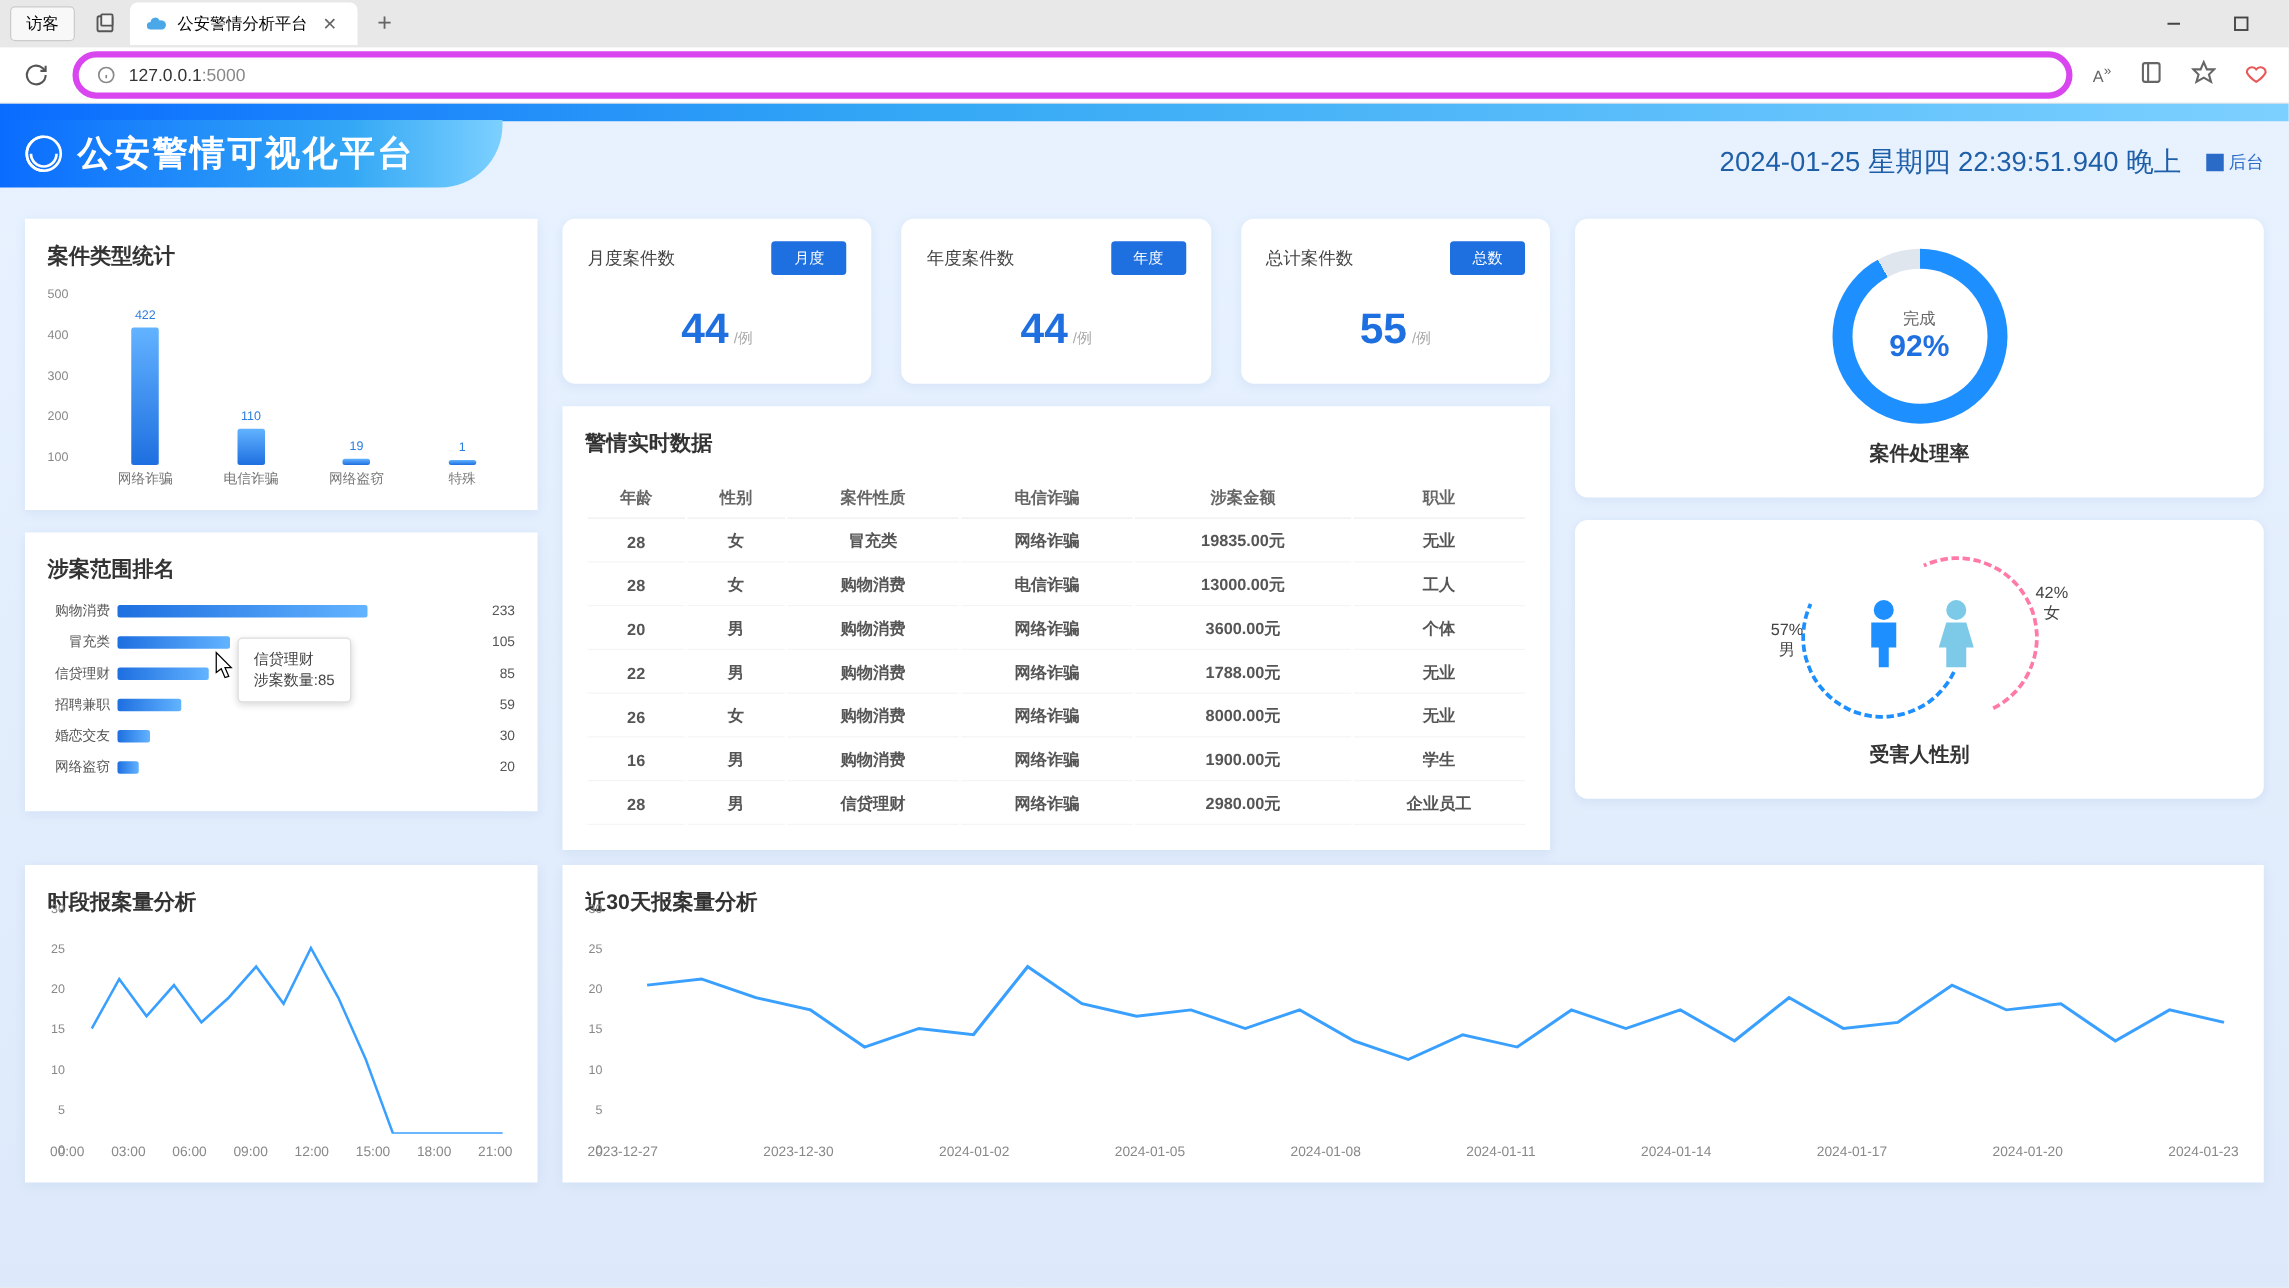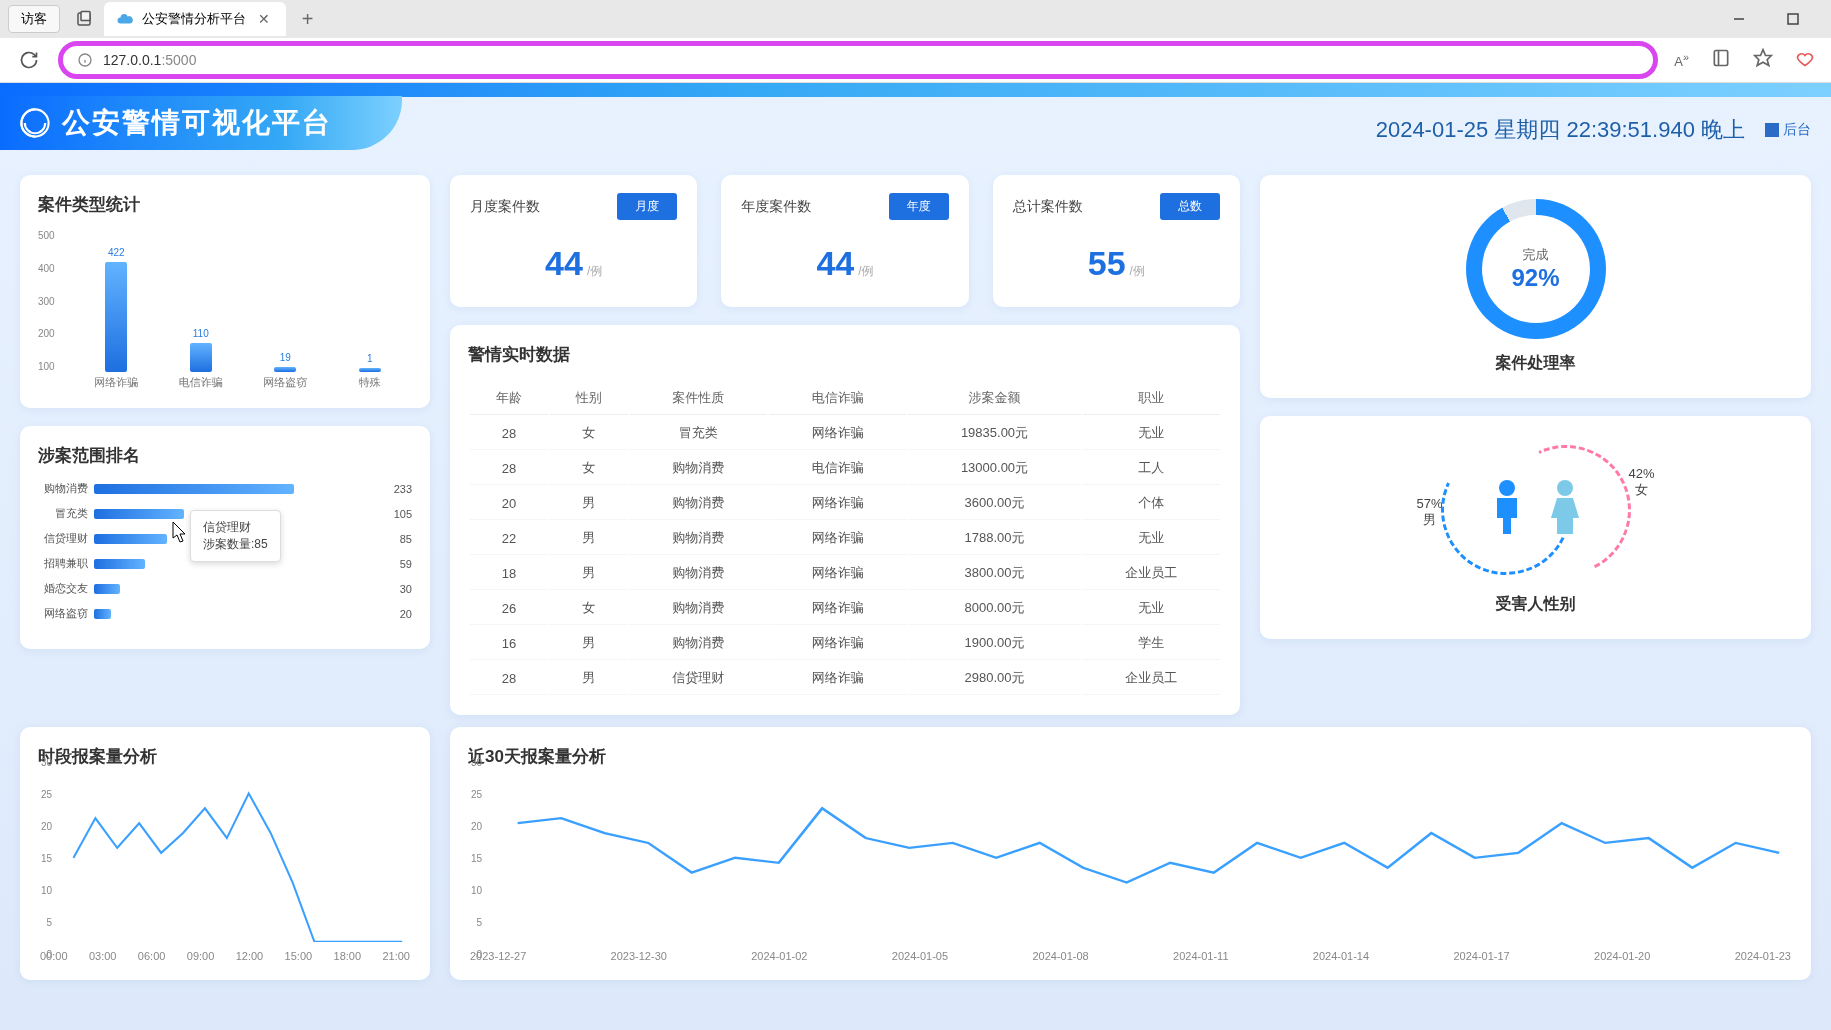--- a/index.html
+++ b/index.html
@@ -29,21 +29,21 @@
 .top-gradient-bar { height: 14px; background: linear-gradient(90deg, #0a6cff 0%, #34a8f5 40%, #7cd0ff 100%); }
 .header { display: flex; align-items: center; padding: 0 20px; height: 66px; }
 .header-left { position: relative; }
 .header-title-wrap { display: flex; align-items: center; gap: 10px; background: linear-gradient(90deg, #0a6cff 0%, #34a8f5 70%, #7cd0ff 100%); color: #fff; padding: 8px 70px 8px 18px; font-size: 28px; font-weight: bold; border-radius: 0 0 50px 0; letter-spacing: 2px; margin-left: -20px; margin-top: -14px; }
 .logo { width: 34px; height: 34px; }
 .header-right { margin-left: auto; display: flex; align-items: center; gap: 20px; font-size: 22px; color: #1e5fa8; font-weight: 500; }
 .backend-link { font-size: 14px; display: flex; align-items: center; gap: 4px; color: #2b6bc8; }
 .backend-link::before { content: ""; width: 14px; height: 14px; background: #2b6bc8; display: inline-block; }
 
 .grid { display: grid; grid-template-columns: 410px 790px 1fr; gap: 20px; padding: 12px 20px; }
-.panel { background: #fff; border-radius: 10px; padding: 18px; box-shadow: 0 2px 8px rgba(100,150,200,0.12); }
+.panel { background: #fff; border-radius: 0; padding: 18px; box-shadow: 0 2px 8px rgba(100,150,200,0.12); }
 .panel-title { font-size: 17px; font-weight: bold; color: #333; margin-bottom: 14px; }
 
 
 .left-col { display: flex; flex-direction: column; gap: 18px; }
 .bar-chart { position: relative; height: 160px; }
 .bar-chart .y-axis { position: absolute; left: 0; top: 0; bottom: 18px; width: 30px; font-size: 10px; color: #888; display: flex; flex-direction: column; justify-content: space-between; text-align: left; }
 .bar-chart .bars { position: absolute; left: 36px; right: 0; bottom: 18px; top: 0; display: flex; justify-content: space-around; align-items: flex-end; }
 .bar-chart .bar-wrap { display: flex; flex-direction: column; align-items: center; gap: 4px; width: 80px; }
 .bar-chart .bar-val { font-size: 10px; color: #2b7de0; }
 .bar-chart .bar { width: 22px; background: linear-gradient(180deg, #62b3ff 0%, #1e6fe0 100%); border-radius: 2px; }
@@ -61,21 +61,21 @@
 .center-col { display: flex; flex-direction: column; gap: 18px; }
 .stat-cards { display: flex; gap: 24px; }
 .stat-card { flex: 1; background: #fff; border-radius: 10px; padding: 18px 20px 24px; box-shadow: 0 2px 8px rgba(100,150,200,0.12); }
 .stat-card-head { display: flex; justify-content: space-between; align-items: center; margin-bottom: 24px; }
 .stat-card-title { font-size: 14px; color: #444; }
 .stat-card-badge { background: #1e6fe0; color: #fff; font-size: 12px; padding: 5px 18px; border-radius: 3px; }
 .stat-card-num { font-size: 34px; color: #1e6fe0; font-weight: bold; text-align: center; }
 .stat-card-unit { font-size: 12px; color: #aaa; font-weight: normal; margin-left: 4px; }
 
 .data-table { width: 100%; font-size: 13px; color: #555; }
-.data-table th, .data-table td { padding: 7px 4px; text-align: center; font-weight: normal; }
+.data-table th, .data-table td { padding: 7px 4px; text-align: center; font-weight: bold; }
 .data-table th { color: #666; border-bottom: 1px solid #eee; }
 .data-table tr.row td { border-bottom: 1px solid #f5f5f5; }
 
 
 .right-col { display: flex; flex-direction: column; gap: 18px; }
 .ring-panel, .gender-panel { background: #fff; border-radius: 10px; padding: 24px; box-shadow: 0 2px 8px rgba(100,150,200,0.12); display: flex; flex-direction: column; align-items: center; gap: 14px; }
 .ring { width: 140px; height: 140px; border-radius: 50%; background: conic-gradient(#1e8fff 0% 92%, #e0e6ee 92% 100%); display: flex; align-items: center; justify-content: center; position: relative; }
 .ring::before { content: ""; position: absolute; width: 108px; height: 108px; background: #fff; border-radius: 50%; }
 .ring-inner { position: relative; text-align: center; }
 .ring-label { font-size: 13px; color: #666; }
@@ -346,28 +346,20 @@
               </tr>
               <tr class="row">
                 <td>22</td>
                 <td>男</td>
                 <td>购物消费</td>
                 <td>网络诈骗</td>
                 <td>1788.00元</td>
                 <td>无业</td>
               </tr>
               <tr class="row">
-                <td>18</td>
-                <td>男</td>
-                <td>购物消费</td>
-                <td>网络诈骗</td>
-                <td>3800.00元</td>
-                <td>企业员工</td>
-              </tr>
-              <tr class="row">
                 <td>26</td>
                 <td>女</td>
                 <td>购物消费</td>
                 <td>网络诈骗</td>
                 <td>8000.00元</td>
                 <td>无业</td>
               </tr>
               <tr class="row">
                 <td>16</td>
                 <td>男</td>

